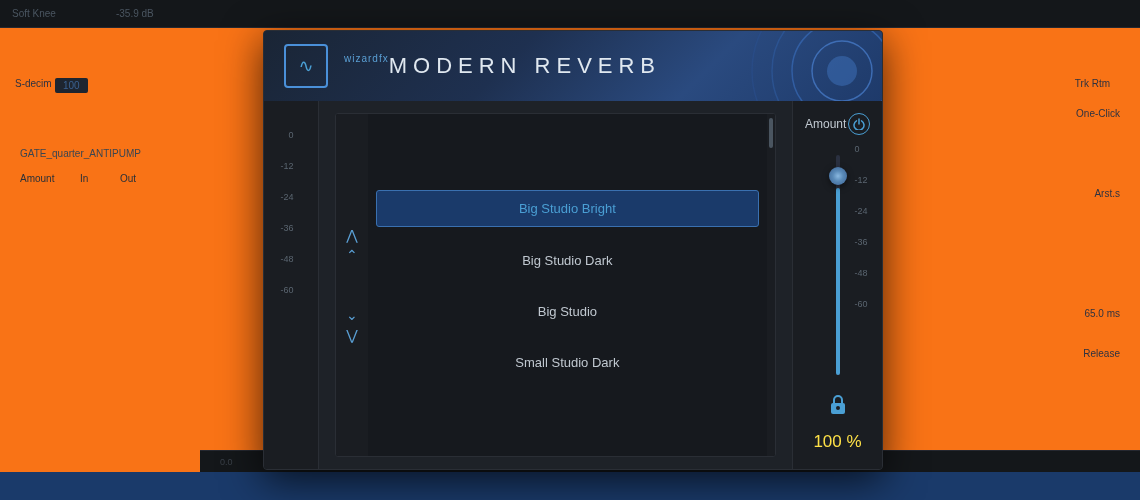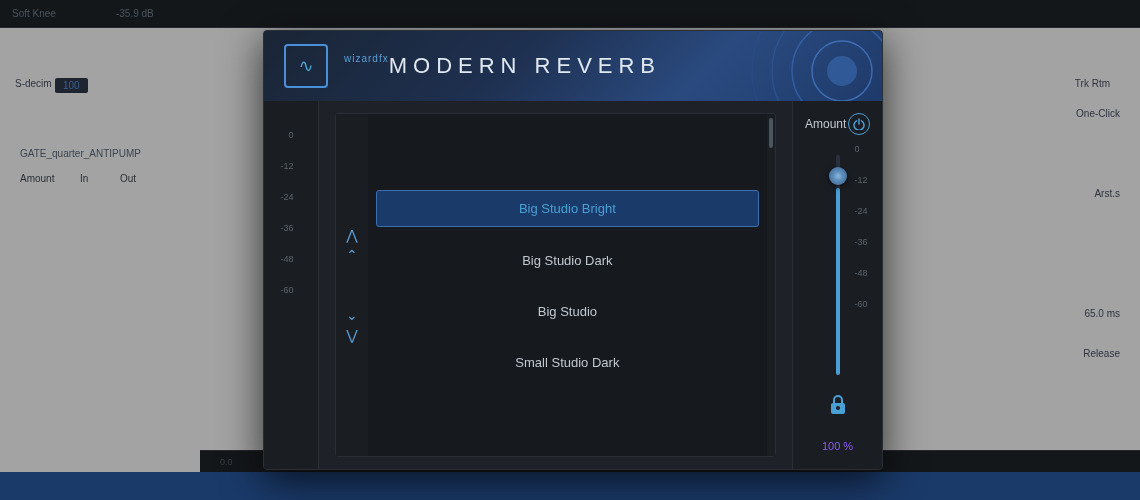--- a/index.html
+++ b/index.html
@@ -287,23 +287,23 @@
       box-shadow: 0 2px 6px rgba(0,0,0,0.5);
     }
 
     .lock-icon {
       color: #4a9fd4;
       font-size: 18px;
       margin: 8px 0;
     }
 
     .amount-value {
-      color: #8b5cf6;
-      font-size: 11px;
-      margin-top: 12px;
+      color: #fde047;
+      font-size: 17px;
+      margin-top: 4px;
     }
 
     
     .daw-bg {
       position: absolute;
       inset: 0;
       background: #1a1d21;
       display: flex;
       flex-direction: column;
     }
@@ -333,21 +333,21 @@
 
   </style>
 </head>
 <body>
 
 <div class="daw-bg">
   <div class="daw-top-bar">
     <span class="daw-label-text" style="color:#4a5560;">Soft Knee</span>
     <span class="daw-label-text" style="color:#4a5560; margin-left:60px;">-35.9 dB</span>
   </div>
-  <div style="flex:1; position:relative; background:#a3a3a3;">
+  <div style="flex:1; position:relative; background:#f97316;">
 
     <div class="bg-daw-text" style="left:15px; top:50px; color:#2e3240;">S-decim</div>
     <div class="bg-daw-text" style="left:55px; top:50px; color:#3a6090; background:#1e2530; padding:2px 8px; border-radius:2px;">100</div>
     <div class="bg-daw-text" style="left:20px; top:120px; color:#3a4550;">GATE_quarter_ANTIPUMP</div>
     <div class="bg-daw-text" style="left:20px; top:145px; color:#2a3038;">Amount</div>
     <div class="bg-daw-text" style="left:80px; top:145px; color:#2a3038;">In</div>
     <div class="bg-daw-text" style="left:120px; top:145px; color:#2a3038;">Out</div>
 
     <div class="bg-daw-text" style="right:30px; top:50px; color:#2e3240;">Trk Rtm</div>
     <div class="bg-daw-text" style="right:20px; top:80px; color:#2e3240;">One-Click</div>

